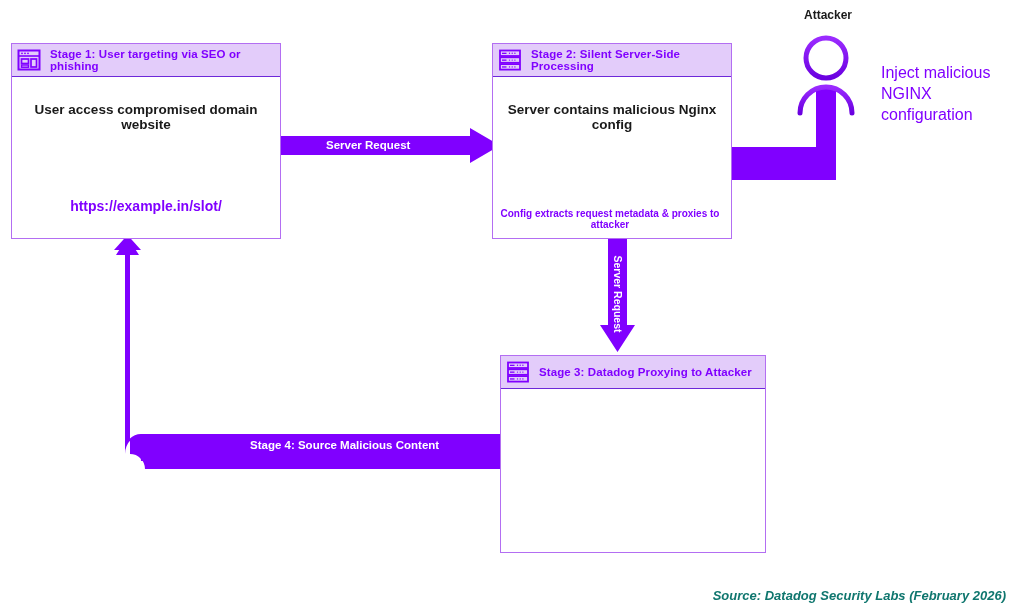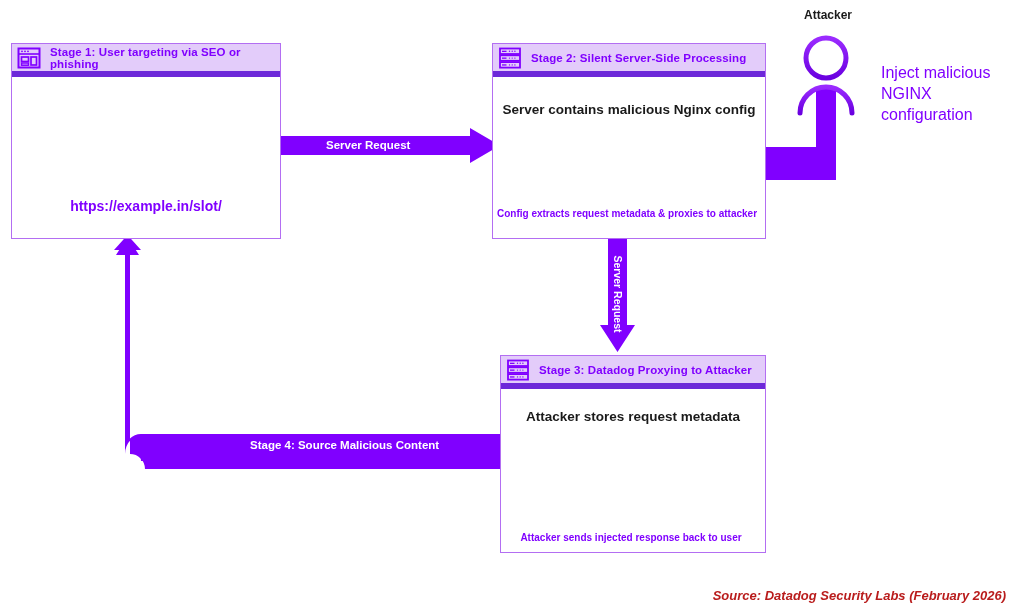--- a/index.html
+++ b/index.html
@@ -13,21 +13,21 @@
   
   .stage-box{
     position:absolute;
     background:#ffffff;
     border:1.5px solid #b36ef2;
     box-sizing:border-box;
   }
   .stage-head{
     height:33px;
     background:#e3ccfa;
-    border-bottom:6px solid #6d28d9;
+    border-bottom:1px solid #6d28d9;
     display:flex;align-items:center;
     box-sizing:border-box;
   }
   .stage-head-title{
     color:#8000ff;
     font-size:11.5px;
     font-weight:bold;
     letter-spacing:.1px;
     margin-left:8px;
   }
@@ -61,21 +61,21 @@
     text-align:center;
     font-size:14px;
     font-weight:bold;
     color:#8000ff;
     position:absolute;
     left:0;right:0;
   }
 
   
   #box1{left:11px;top:43px;width:270px;height:196px;}
-  #box2{left:492px;top:43px;width:274px;height:196px;}
+  #box2{left:492px;top:43px;width:240px;height:196px;}
   #box3{left:500px;top:355px;width:266px;height:198px;}
 
   
   .arrow-label{
     position:absolute;
     color:#ffffff;
     font-size:11.5px;
     font-weight:bold;
     white-space:nowrap;
     pointer-events:none;
@@ -101,21 +101,21 @@
   .attacker-note{
     position:absolute;left:86px;top:55px;
     font-size:16px;font-weight:normal;color:#8000ff;
     line-height:1.3;
   }
 
   
   #source-note{
     position:absolute;right:18px;bottom:11px;
     font-size:13px;font-style:italic;font-weight:bold;
-    color:#b91c1c;
+    color:#0f766e;
   }
 </style>
 </head>
 <body>
 
 <div class="canvas">
 
   <svg class="svg-layer" viewBox="0 0 1024 614">
     <defs>
       <linearGradient id="pg" x1="0" y1="0" x2="0" y2="1">
@@ -274,20 +274,21 @@
         <circle cx="6" cy="6.3" r="0.9" fill="#8000ff"></circle>
         <circle cx="9" cy="6.3" r="0.9" fill="#8000ff"></circle>
         <circle cx="12" cy="6.3" r="0.9" fill="#8000ff"></circle>
         <rect x="5.5" y="12" width="7" height="4.5" fill="none" stroke="#8000ff" stroke-width="1.7"></rect>
         <rect x="5.5" y="18" width="7" height="2.2" fill="none" stroke="#8000ff" stroke-width="1.5"></rect>
         <rect x="15" y="12" width="5.5" height="8" fill="none" stroke="#8000ff" stroke-width="1.7"></rect>
       </svg>
       <span class="stage-head-title">Stage 1: User targeting via SEO or phishing</span>
     </div>
     <div class="stage-body">
+      <div class="body-title" style="top:25px;">User access compromised domain website</div>
       <div class="url-text" style="top:121px;">https://example.in/slot/</div>
     </div>
   </div>
 
   <div class="stage-box" id="box2">
     <div class="stage-head">
       <svg class="head-icon" viewBox="0 0 26 26">
         <rect x="3" y="3.5" width="20" height="5.5" fill="none" stroke="#8000ff" stroke-width="1.8"></rect>
         <rect x="3" y="10.3" width="20" height="5.5" fill="none" stroke="#8000ff" stroke-width="1.8"></rect>
         <rect x="3" y="17.1" width="20" height="5.5" fill="none" stroke="#8000ff" stroke-width="1.8"></rect>
@@ -326,24 +327,20 @@
         <circle cx="12.5" cy="13.1" r="0.7" fill="#8000ff"></circle>
         <circle cx="15.2" cy="13.1" r="0.7" fill="#8000ff"></circle>
         <circle cx="17.9" cy="13.1" r="0.7" fill="#8000ff"></circle>
         <rect x="5" y="19.3" width="4.5" height="1.3" fill="#8000ff"></rect>
         <circle cx="12.5" cy="19.9" r="0.7" fill="#8000ff"></circle>
         <circle cx="15.2" cy="19.9" r="0.7" fill="#8000ff"></circle>
         <circle cx="17.9" cy="19.9" r="0.7" fill="#8000ff"></circle>
       </svg>
       <span class="stage-head-title">Stage 3: Datadog Proxying to Attacker</span>
     </div>
-    <div class="stage-body">
-      <div class="body-title" style="top:20px;">Attacker stores request metadata</div>
-      <div class="body-caption" style="top:143px;">Attacker sends injected response back to user</div>
-    </div>
   </div>
 
   <div id="attacker-group">
     <div class="attacker-label">Attacker</div>
     <div class="attacker-note">
       <div>Inject malicious</div>
       <div>NGINX configuration</div>
     </div>
   </div>
 

